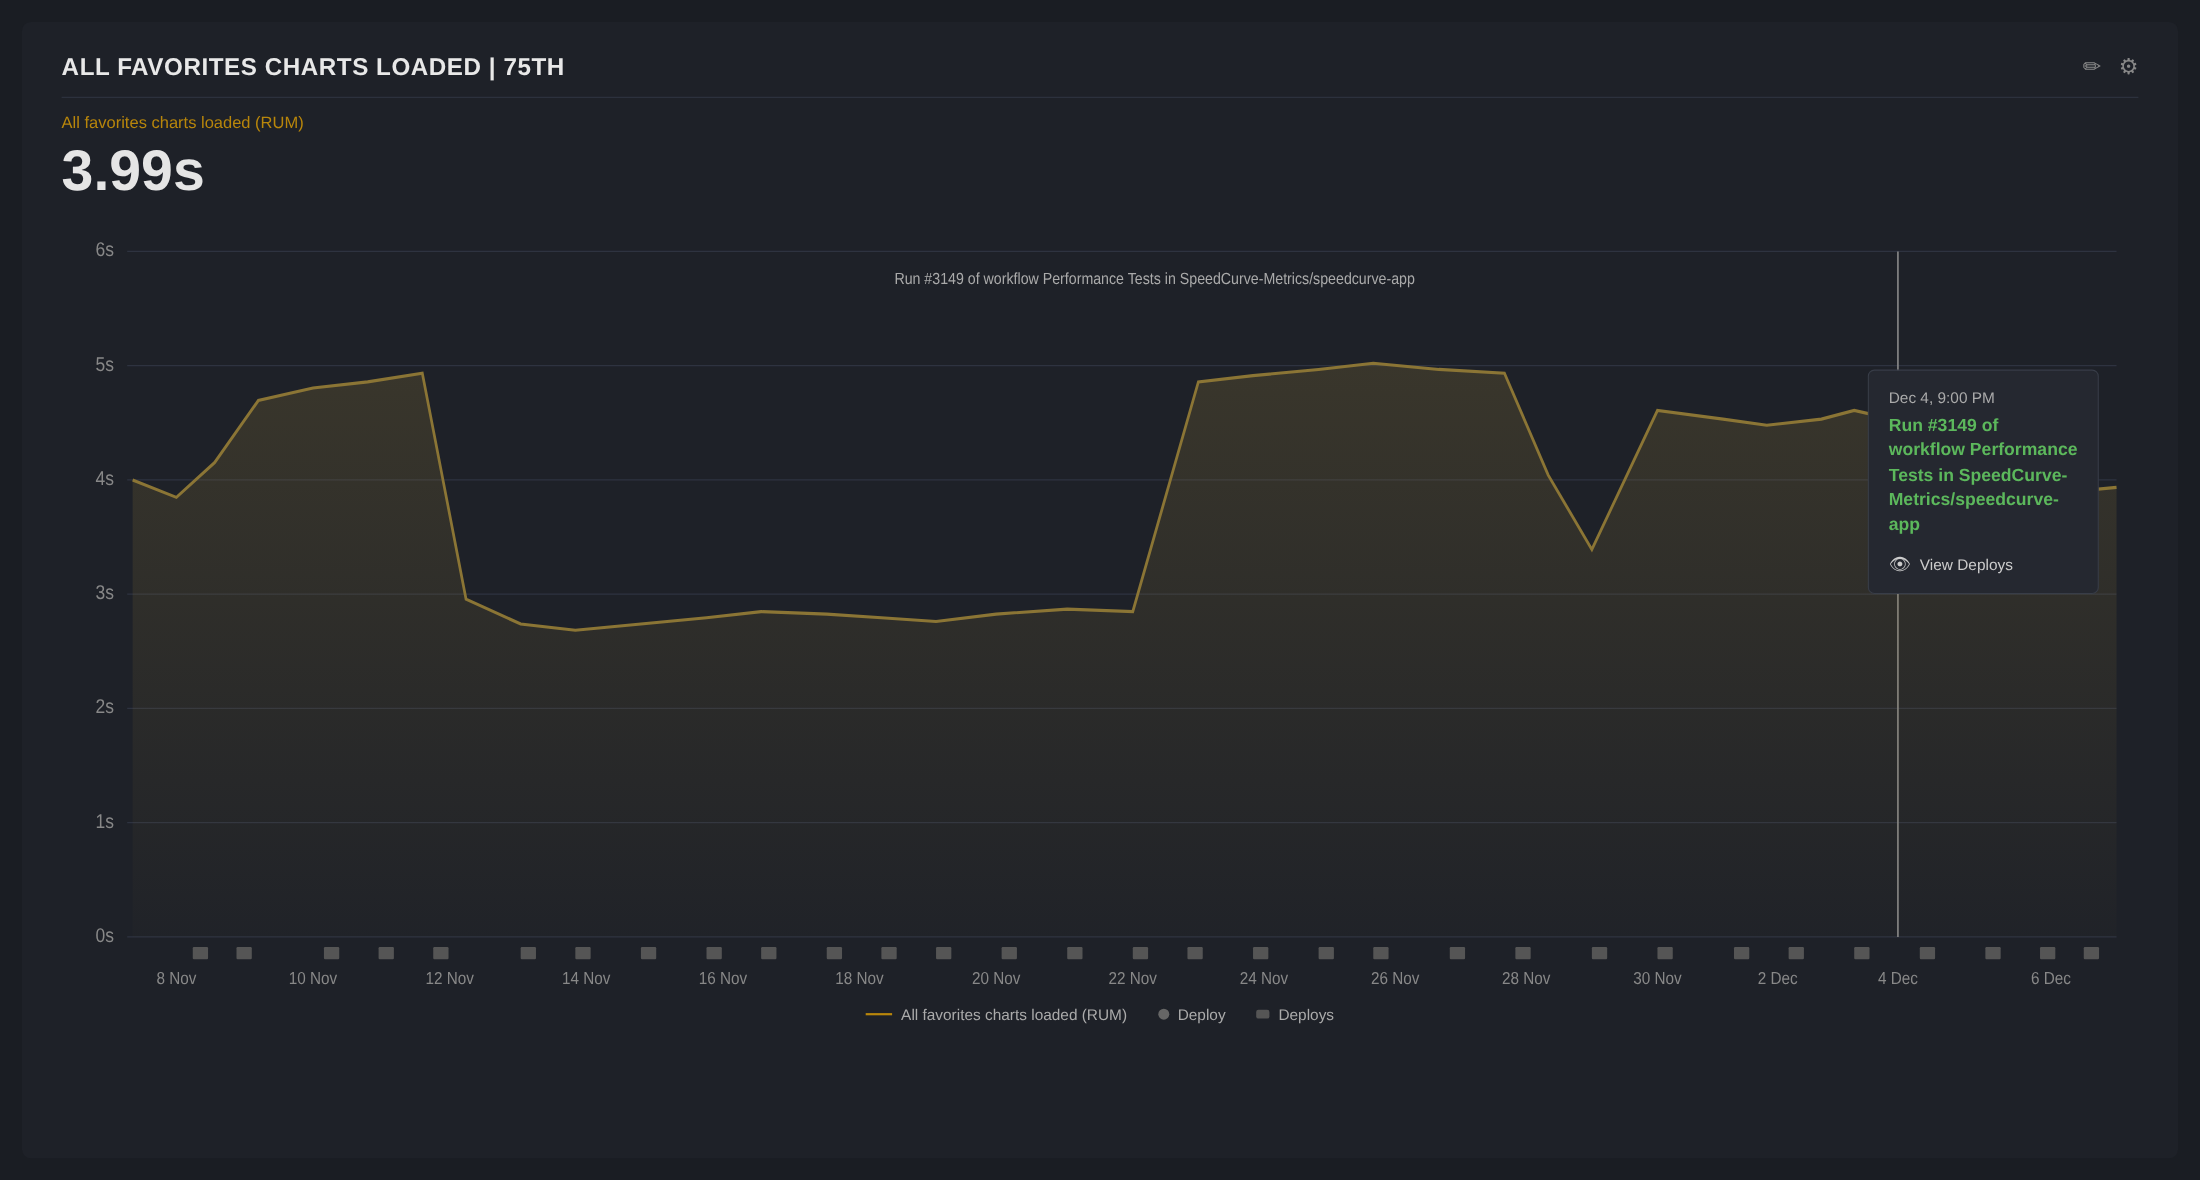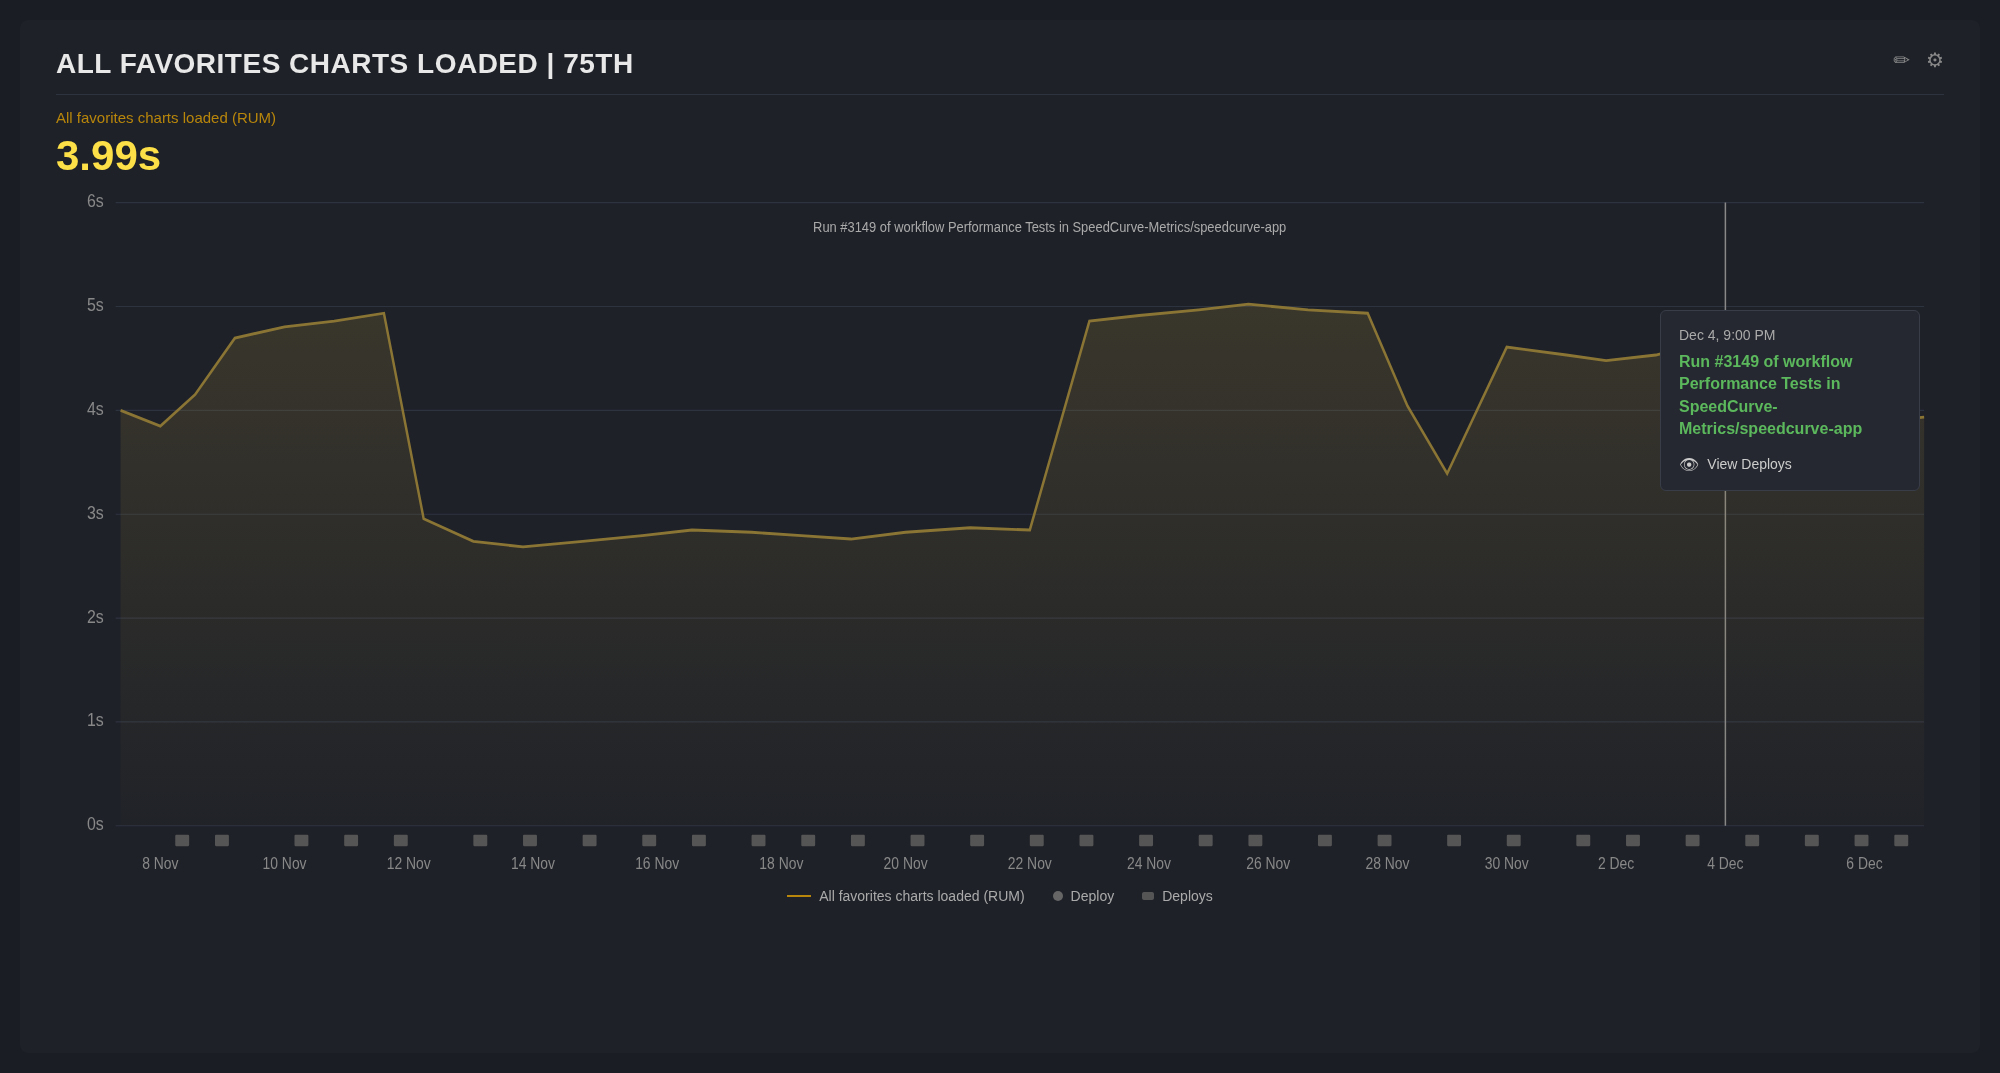--- a/index.html
+++ b/index.html
@@ -19,21 +19,21 @@
       height: 1033px;
       position: relative;
     }
     .header-row {
       display: flex;
       justify-content: space-between;
       align-items: flex-start;
       margin-bottom: 14px;
     }
     .title {
-      font-size: 28px;
+      font-size: 22px;
       font-weight: 700;
       color: #e8e8e8;
       letter-spacing: 0.5px;
     }
     .header-icons {
       display: flex;
       gap: 16px;
     }
     .header-icon {
       color: #888;
@@ -44,42 +44,43 @@
       border: none;
       border-top: 1px solid #2e3340;
       margin-bottom: 14px;
     }
     .subtitle {
       font-size: 15px;
       color: #b8860b;
       margin-bottom: 6px;
     }
     .metric-value {
-      font-size: 42px;
+      font-size: 52px;
       font-weight: 700;
-      color: #fde047;
+      color: #e5e5e5;
+      margin-bottom: 20px;
     }
     .chart-area {
       position: relative;
       width: 100%;
       height: 700px;
     }
     .chart-svg {
       width: 100%;
       height: 100%;
     }
     .tooltip-box {
       position: absolute;
-      right: 24px;
+      right: 36px;
       top: 130px;
       background: #252830;
       border: 1px solid #383d48;
       border-radius: 6px;
       padding: 16px 18px;
-      width: 260px;
+      width: 210px;
       z-index: 10;
     }
     .tooltip-date {
       font-size: 14px;
       color: #aaa;
       margin-bottom: 8px;
     }
     .tooltip-text {
       font-size: 16px;
       font-weight: 700;

